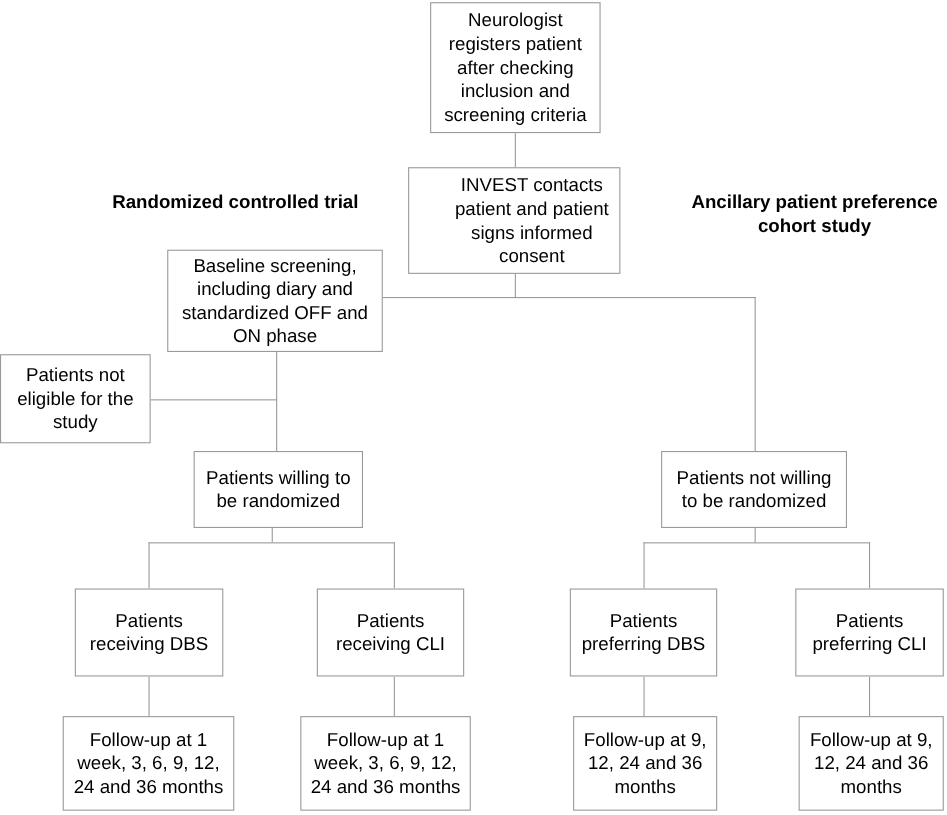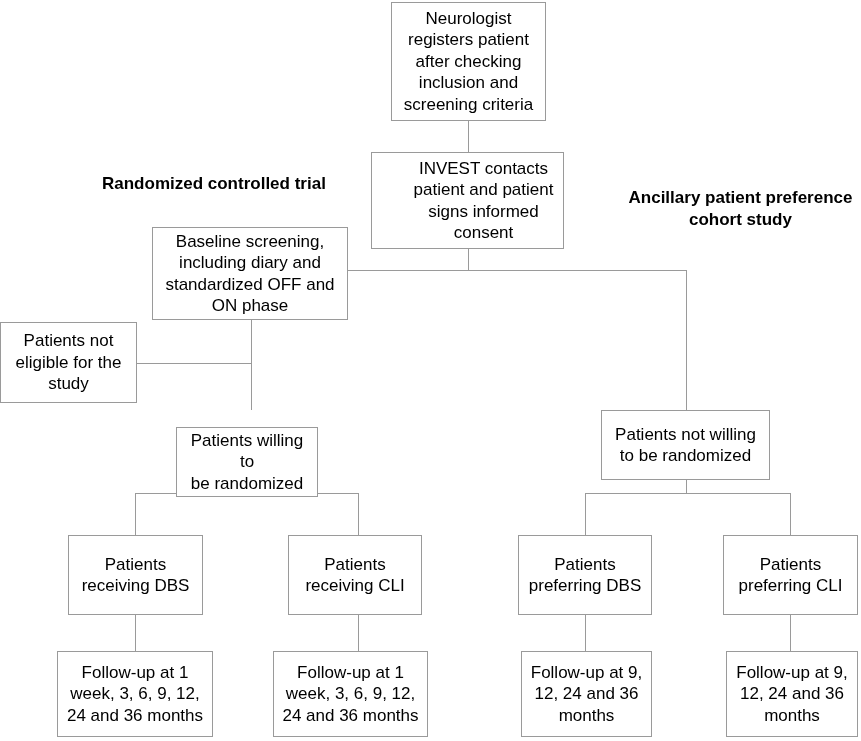--- a/index.html
+++ b/index.html
@@ -78,21 +78,21 @@
   <div class="conn v" style="left:585px; top:493px; height:42px;"></div>
   <div class="conn v" style="left:790px; top:493px; height:42px;"></div>
 
   <div class="conn v" style="left:135px; top:615px; height:36px;"></div>
   <div class="conn v" style="left:358px; top:615px; height:36px;"></div>
   <div class="conn v" style="left:585px; top:615px; height:36px;"></div>
   <div class="conn v" style="left:790px; top:615px; height:36px;"></div>
 
   <div class="grouplabel lbl-left" style="left:64px; top:173px; width:290px;">Randomized controlled trial</div>
 
-  <div class="grouplabel lbl-right" style="left:620px; top:173px; width:241px;margin-top:14px;">Ancillary patient preference
+  <div class="grouplabel lbl-right" style="left:620px; top:173px; width:241px;">Ancillary patient preference
 cohort study</div>
 
   <div class="node" style="left:391px; top:2px; width:155px; height:119px;">Neurologist
 registers patient
 after checking
 inclusion and
 screening criteria</div>
 
   <div class="node" style="left:371px; top:152px; width:193px; height:97px;padding-left:37px;">INVEST contacts
 patient and patient
@@ -100,21 +100,21 @@
 
   <div class="node" style="left:0px; top:322px; width:137px; height:81px;">Patients not
 eligible for the
 study</div>
 
   <div class="node" style="left:152px; top:227px; width:196px; height:93px;">Baseline screening,
 including diary and
 standardized OFF and
 ON phase</div>
 
-  <div class="node" style="left:176px; top:427px; width:142px; height:70px;">Patients willing to
+  <div class="node" style="left:176px; top:410px; width:154px; height:70px;">Patients willing to
 be randomized</div>
 
   <div class="node" style="left:601px; top:410px; width:169px; height:70px;">Patients not willing
 to be randomized</div>
 
   <div class="node" style="left:68px; top:535px; width:135px; height:80px;">Patients
 receiving DBS</div>
 
   <div class="node" style="left:288px; top:535px; width:134px; height:80px;">Patients
 receiving CLI</div>

